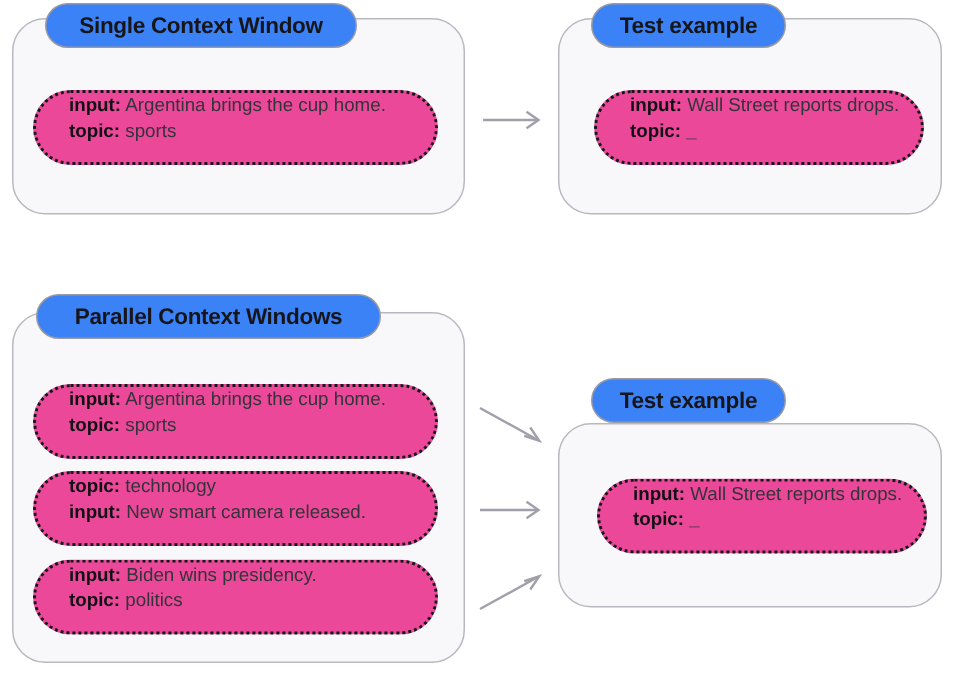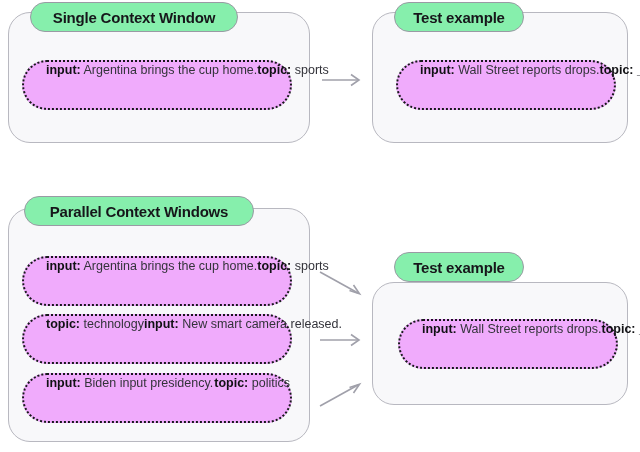--- a/index.html
+++ b/index.html
@@ -20,21 +20,21 @@
     position: absolute;
     background: #f8f8fa;
     border: 1.6px solid #b8b8c0;
     border-radius: 22px;
     box-sizing: border-box;
   }
 
   
   .title-pill {
     position: absolute;
-    background: #86efac;
+    background: #3b82f6;
     border: 1.8px solid #9a9aa4;
     border-radius: 17px;
     height: 30px;
     display: flex;
     align-items: center;
     justify-content: center;
     padding: 0 16px;
     box-sizing: border-box;
     z-index: 5;
     white-space: nowrap;
@@ -43,26 +43,27 @@
     font-size: 15px;
     font-weight: bold;
     color: #16161a;
     letter-spacing: -0.2px;
     line-height: 1;
   }
 
   
   .pillbox {
     position: absolute;
-    background: #f0abfc;
+    background: #ec4899;
     border: 2.2px dotted #17171b;
     border-radius: 26px;
     box-sizing: border-box;
     display: flex;
-    justify-content: space-between;
+    flex-direction: column;
+    justify-content: flex-start;
     padding-left: 22px;
     z-index: 3;
   }
   .pillbox .line {
     font-size: 12.5px;
     color: #2b2b30;
     line-height: 17px;
     white-space: nowrap;
   }
   .pillbox .line b {
@@ -151,21 +152,21 @@
   </div>
   <div class="line">
     <b>input:</b>
     <span class="val">New smart camera released.</span>
   </div>
 </div>
 
 <div class="pillbox" style="left:22px; top:373px; width:270px; height:50px;">
   <div class="line">
     <b>input:</b>
-    <span class="val">Biden input presidency.</span>
+    <span class="val">Biden wins presidency.</span>
   </div>
   <div class="line">
     <b>topic:</b>
     <span class="val">politics</span>
   </div>
 </div>
 
 <svg class="arrow-svg" style="left:318px; top:268px;" width="52" height="34" viewBox="0 0 52 34">
   <line x1="2" y1="4" x2="40" y2="25"></line>
   <path d="M31.5 22.5 L41.5 25.8 L35.5 17"></path>

